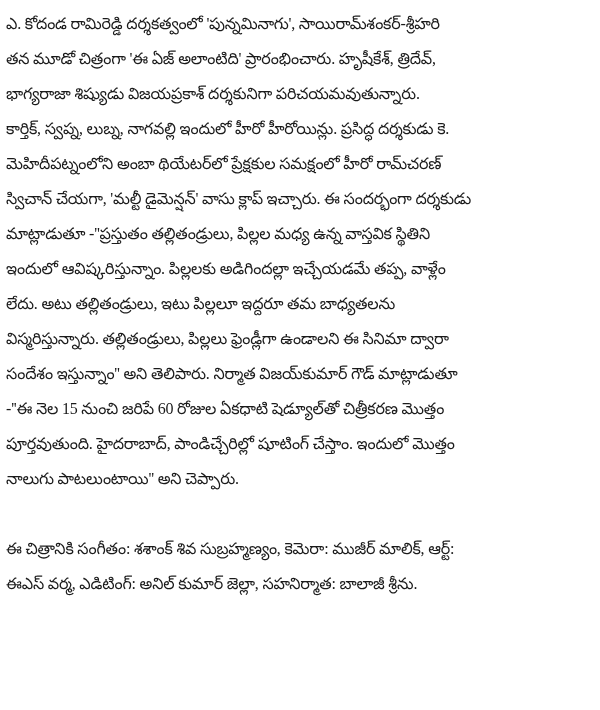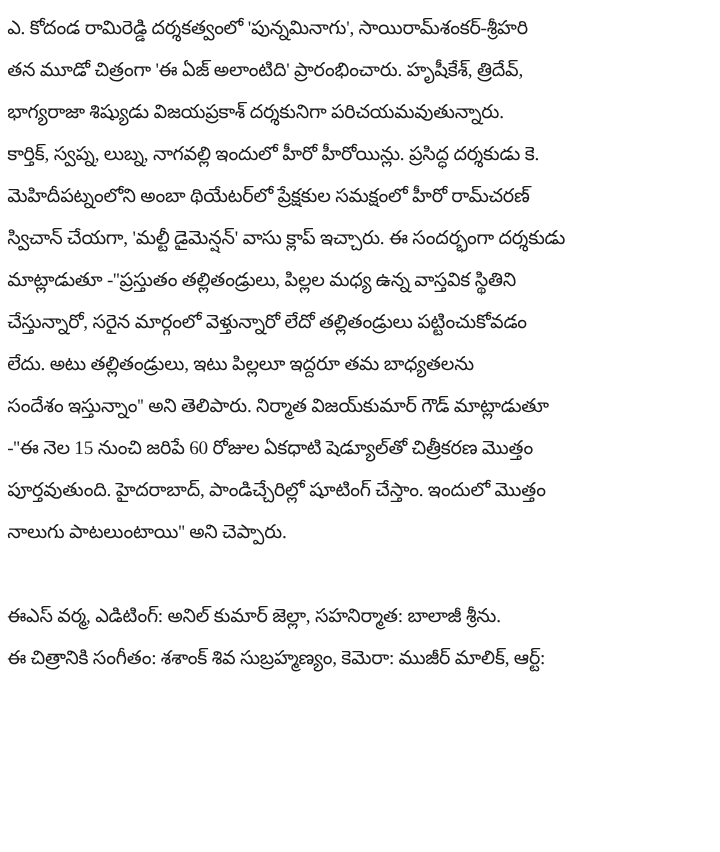--- a/index.html
+++ b/index.html
@@ -40,25 +40,26 @@
 
 <div class="article">
   <div>
     <span class="line">ఎ. కోదండ రామిరెడ్డి దర్శకత్వంలో 'పున్నమినాగు',  సాయిరామ్‌శంకర్-శ్రీహరి</span>
     <span class="line">తన మూడో చిత్రంగా 'ఈ ఏజ్ అలాంటిది' ప్రారంభించారు. హృషీకేశ్, త్రిదేవ్,</span>
     <span class="line">భాగ్యరాజా శిష్యుడు విజయప్రకాశ్ దర్శకునిగా పరిచయమవుతున్నారు.</span>
     <span class="line">కార్తిక్, స్వప్న, లుబ్న, నాగవల్లి ఇందులో హీరో హీరోయిన్లు. ప్రసిద్ధ దర్శకుడు కె.</span>
     <span class="line">మెహిదీపట్నంలోని అంబా థియేటర్‌లో ప్రేక్షకుల సమక్షంలో హీరో రామ్‌చరణ్</span>
     <span class="line">స్విచాన్ చేయగా, 'మల్టీ డైమెన్షన్' వాసు క్లాప్ ఇచ్చారు. ఈ సందర్భంగా దర్శకుడు</span>
     <span class="line">మాట్లాడుతూ -''ప్రస్తుతం తల్లితండ్రులు, పిల్లల మధ్య ఉన్న వాస్తవిక స్థితిని</span>
-    <span class="line">చేస్తున్నారో, సరైన మార్గంలో వెళ్తున్నారో లేదో తల్లితండ్రులు పట్టించుకోవడం</span>
+    <span class="line">ఇందులో ఆవిష్కరిస్తున్నాం. పిల్లలకు అడిగిందల్లా ఇచ్చేయడమే తప్ప, వాళ్లేం</span>
     <span class="line">లేదు. అటు తల్లితండ్రులు, ఇటు పిల్లలూ ఇద్దరూ తమ బాధ్యతలను</span>
+    <span class="line">విస్మరిస్తున్నారు. తల్లితండ్రులు, పిల్లలు ఫ్రెండ్లీగా ఉండాలని ఈ సినిమా ద్వారా</span>
     <span class="line">సందేశం ఇస్తున్నాం'' అని తెలిపారు. నిర్మాత విజయ్‌కుమార్ గౌడ్ మాట్లాడుతూ</span>
     <span class="line">-''ఈ నెల 15 నుంచి జరిపే 60 రోజుల ఏకధాటి షెడ్యూల్‌తో చిత్రీకరణ మొత్తం</span>
     <span class="line">పూర్తవుతుంది. హైదరాబాద్, పాండిచ్చేరిల్లో షూటింగ్ చేస్తాం. ఇందులో మొత్తం</span>
     <span class="line">నాలుగు పాటలుంటాయి'' అని చెప్పారు.</span>
   </div>
   <span class="gap"></span>
   <div>
+    <span class="line">ఈ చిత్రానికి సంగీతం: శశాంక్ శివ సుబ్రహ్మణ్యం, కెమెరా: ముజీర్ మాలిక్, ఆర్ట్:</span>
     <span class="line">ఈఎస్ వర్మ, ఎడిటింగ్: అనిల్ కుమార్ జెల్లా, సహనిర్మాత: బాలాజీ శ్రీను.</span>
-    <span class="line">ఈ చిత్రానికి సంగీతం: శశాంక్ శివ సుబ్రహ్మణ్యం, కెమెరా: ముజీర్ మాలిక్, ఆర్ట్:</span>
   </div>
 </div>
 
 </body></html>

